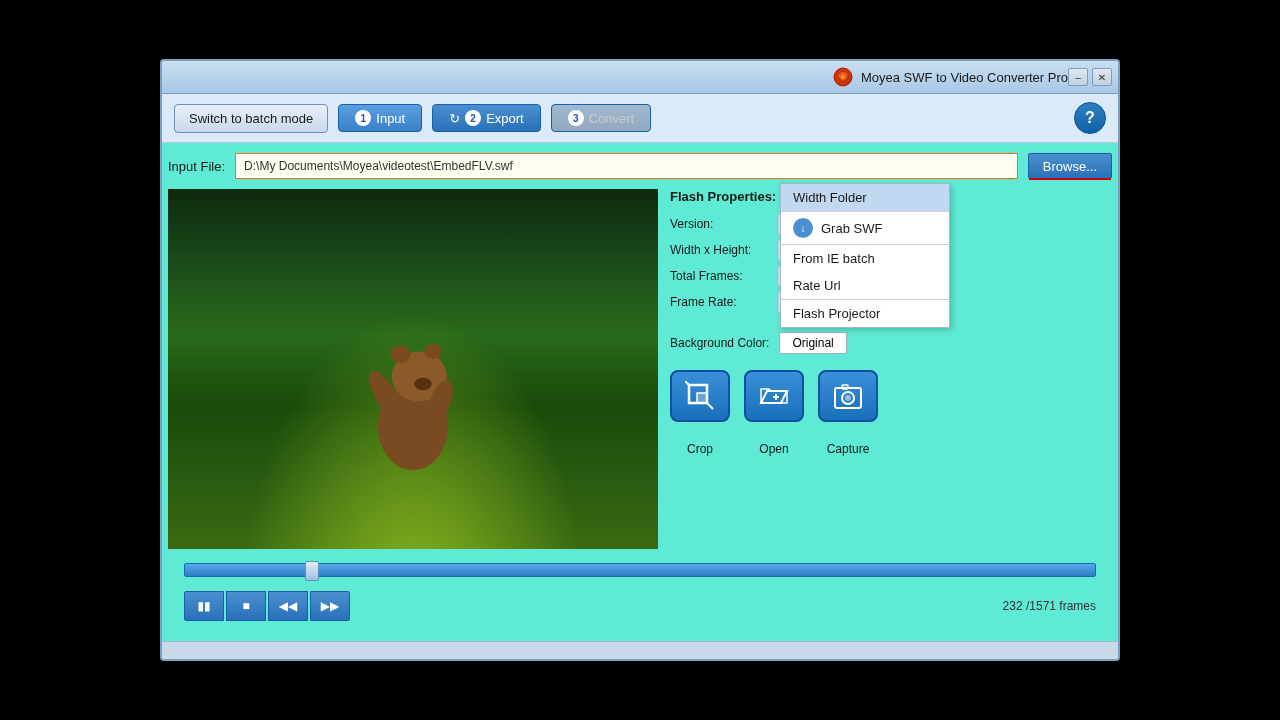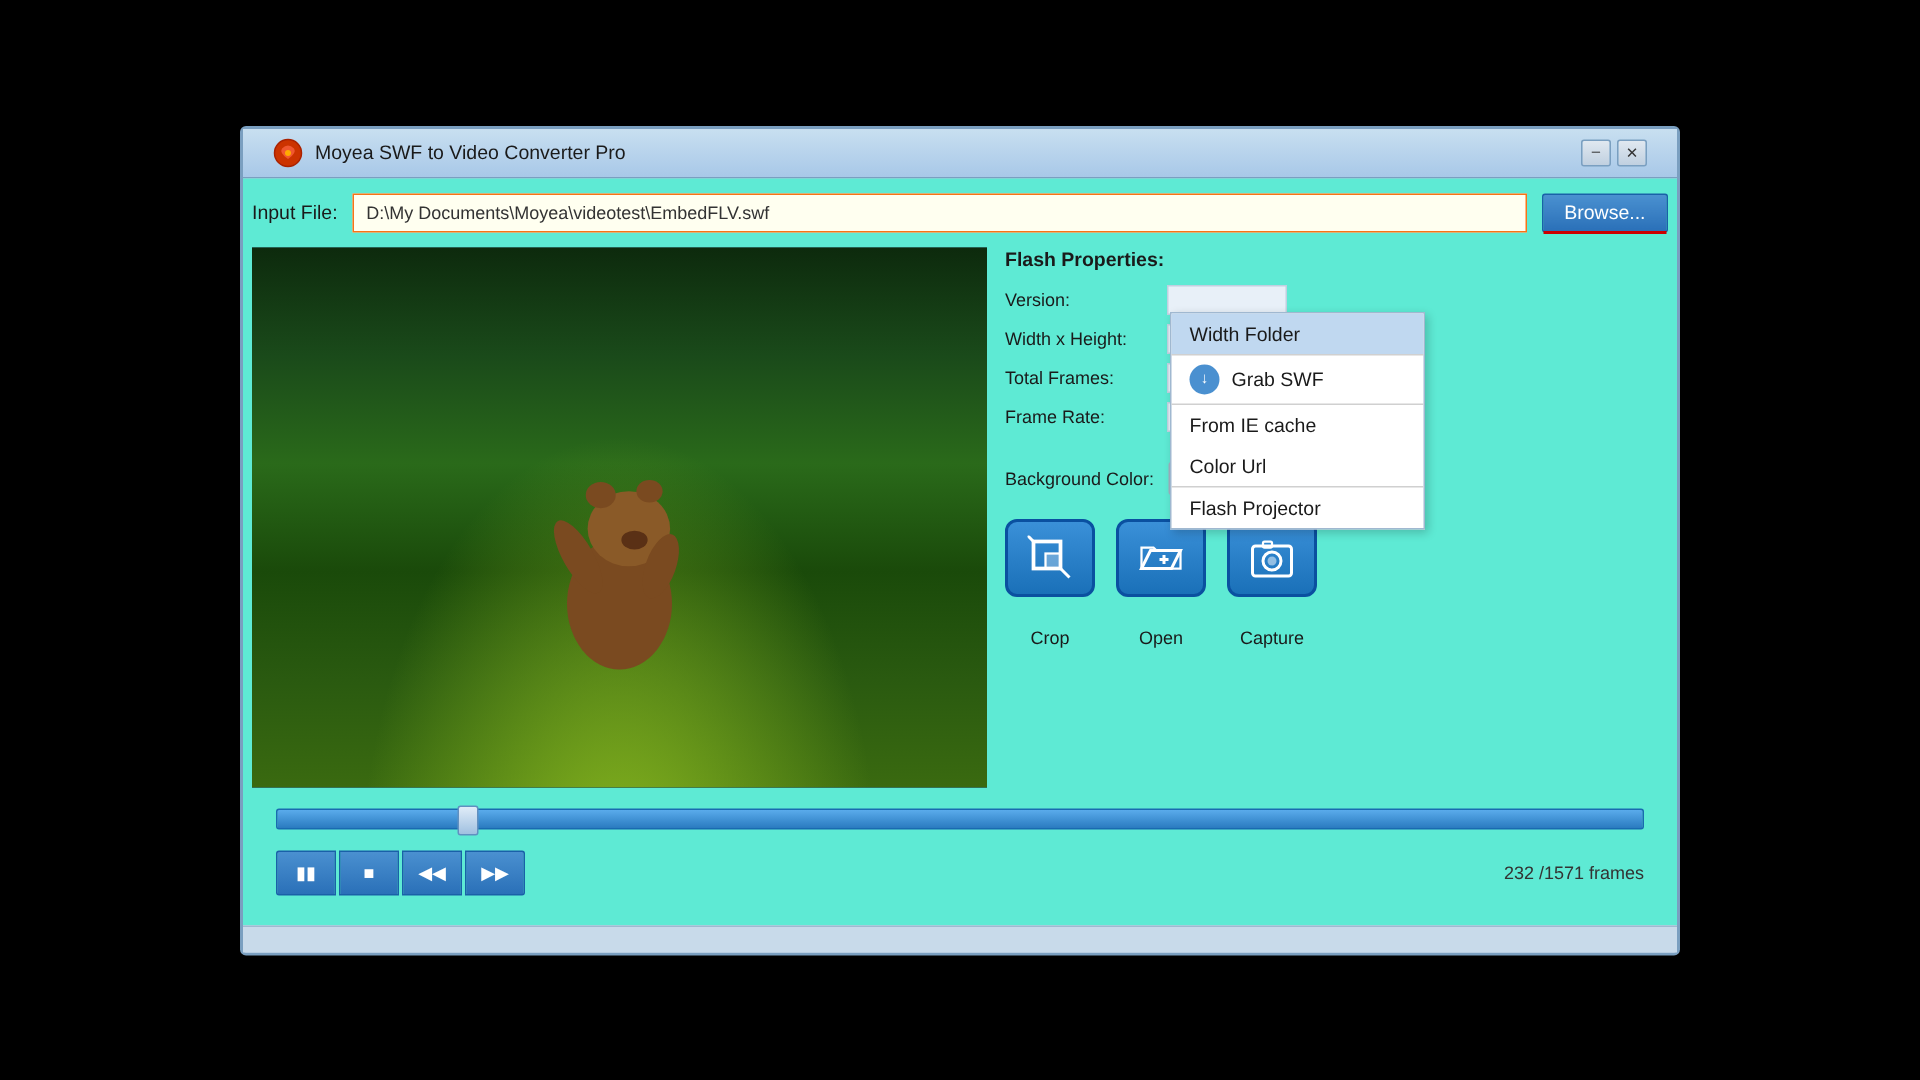--- a/index.html
+++ b/index.html
@@ -18,24 +18,24 @@
       width: 960px;
       background: #d4e3f0;
       border: 2px solid #7a9fc0;
       border-radius: 4px;
       box-shadow: 2px 2px 8px rgba(0,0,0,0.5);
       position: relative;
     }
 
     .title-bar {
       background: linear-gradient(to bottom, #c8dff0, #a8c8e8);
-      padding: 6px 20px;
-      display: flex;
-      align-items: center;
-      justify-content: space-between;
+      padding: 6px 6px;
+      display: flex;
+      align-items: center;
+      justify-content: flex-end;
       border-bottom: 1px solid #7a9fc0;
     }
 
     .title-bar-left {
       display: flex;
       align-items: center;
       gap: 8px;
     }
 
     .title-icon {
@@ -416,20 +416,41 @@
         <circle cx="10" cy="10" r="2" fill="#ffaa00"></circle>
       </svg>
       <span class="title-text">Moyea SWF to Video Converter Pro</span>
     </div>
     <div class="title-controls">
       <button class="title-btn">–</button>
       <button class="title-btn">✕</button>
     </div>
   </div>
 
+  <div class="toolbar">
+    <button class="btn-batch">Switch to batch mode</button>
+
+    <button class="btn-step active">
+      <span class="step-num">1</span>
+      <span>Input</span>
+    </button>
+
+    <button class="btn-step">
+      <span>↻</span>
+      <span class="step-num">2</span>
+      <span>Export</span>
+    </button>
+
+    <button class="btn-step disabled">
+      <span class="step-num">3</span>
+      <span>Convert</span>
+    </button>
+
+    <button class="help-btn">?</button>
+  </div>
 
   <div class="content">
 
     <div class="input-row">
       <span class="input-label">Input File:</span>
       <input class="input-file" type="text" value="D:\My Documents\Moyea\videotest\EmbedFLV.swf" style="">
       <button class="browse-btn">Browse...</button>
     </div>
 
     <div class="main-area">
@@ -546,24 +567,24 @@
     <div class="dropdown-item highlighted">
       <span>Width Folder</span>
     </div>
     <div class="dropdown-divider"></div>
     <div class="dropdown-item">
       <span class="grab-icon">↓</span>
       <span>Grab SWF</span>
     </div>
     <div class="dropdown-divider"></div>
     <div class="dropdown-item">
-      <span>From IE cache</span>
+      <span>From IE batch</span>
     </div>
     <div class="dropdown-item">
-      <span>Color Url</span>
+      <span>Rate Url</span>
     </div>
     <div class="dropdown-divider"></div>
     <div class="dropdown-item">
       <span>Flash Projector</span>
     </div>
   </div>
 
 </div>
 
 </body></html>

